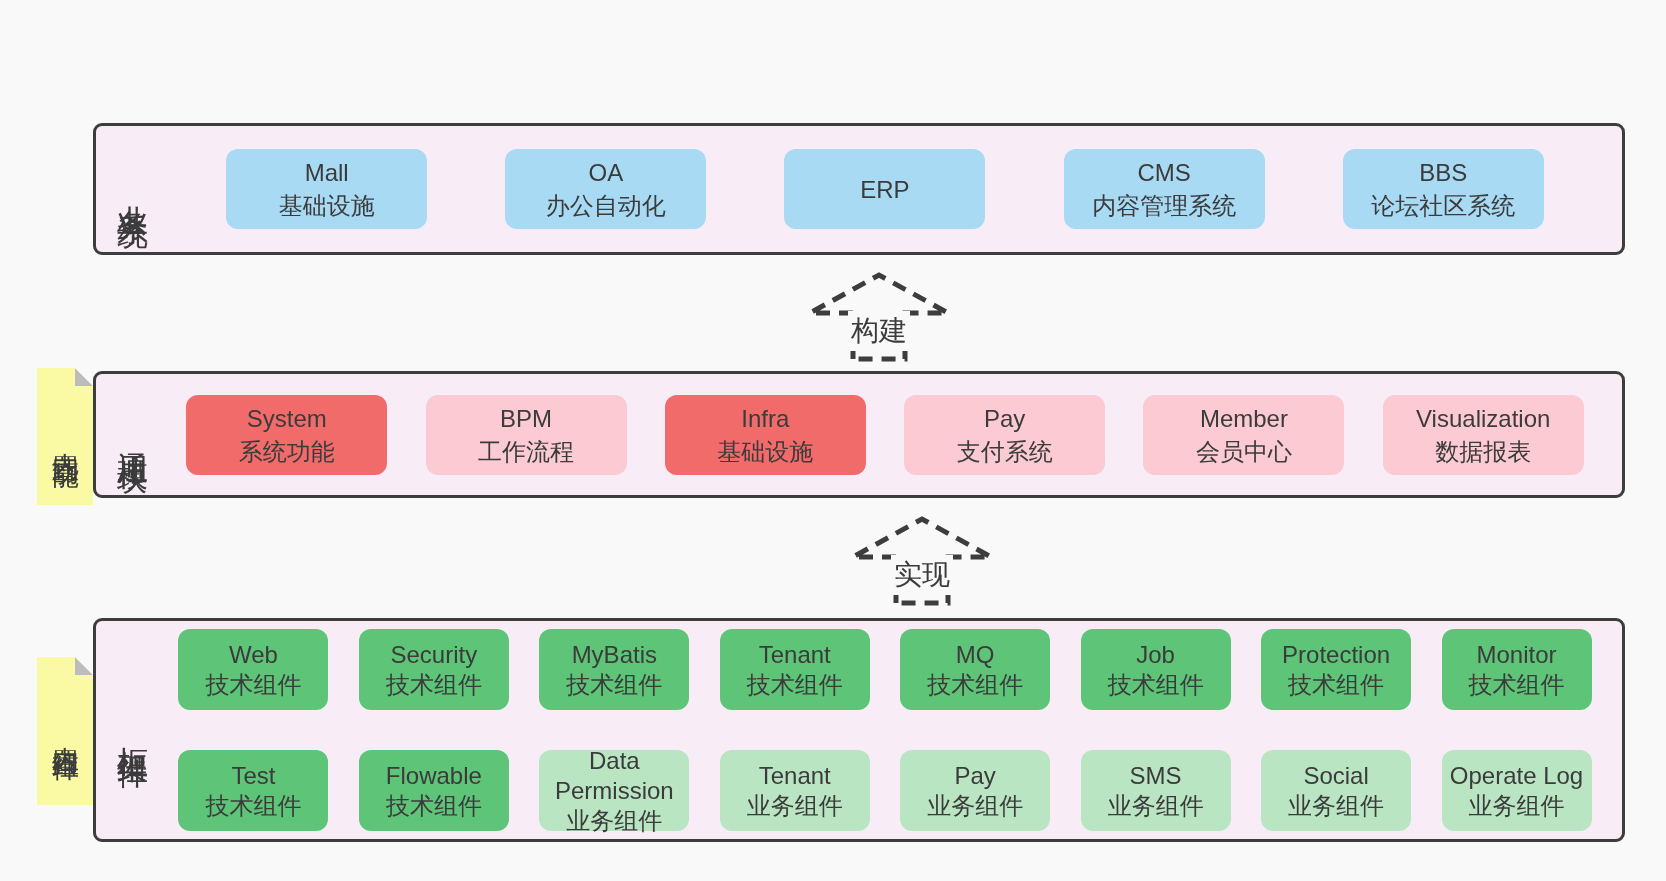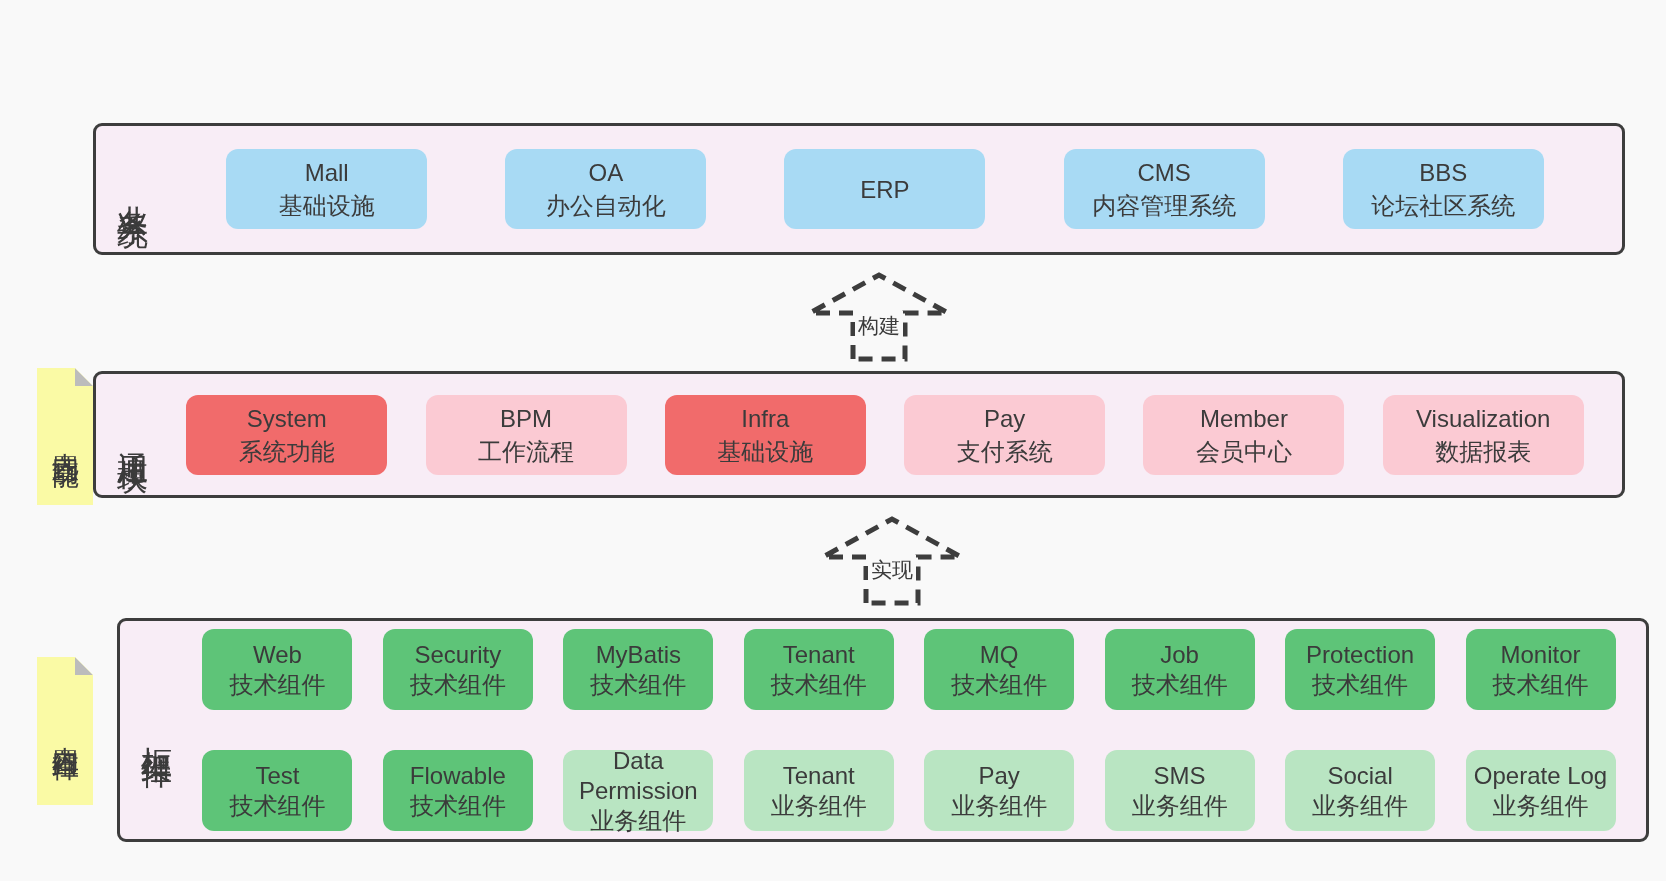--- a/index.html
+++ b/index.html
@@ -14,21 +14,21 @@
 
   .band{
     position:absolute; left:93px; width:1532px;
     background:var(--c-band_bg);
     border:3px solid var(--c-band_border);
     border-radius:9px;
     display:flex; 
   }
   .band-top{top:123px; height:132px;}
   .band-mid{top:371px; height:127px;}
-  .band-bot{top:618px; height:224px;margin-left:24px;}
+  .band-bot{top:618px; height:224px;}
 
   .band-label{
     flex:0 0 46px; margin-left:6px;
     writing-mode:vertical-rl; text-orientation:upright;
     font-size:31px; line-height:1; letter-spacing:4px;
     color:var(--c-text); text-align:center; align-self:center;
   }
   .boxes{flex:1; display:flex; justify-content:space-evenly; align-items:center;}
   .rows{flex:1; display:flex; flex-direction:column; justify-content:center; gap:24px;}
 
@@ -57,26 +57,26 @@
     background:var(--c-fold);
     clip-path:polygon(0 0, 100% 100%, 0 100%);
   }
   .sticky-text{
     writing-mode:vertical-rl; text-orientation:upright;
     font-size:27px; line-height:1; letter-spacing:3px; color:var(--c-text);
   }
 
   .arrow{position:absolute; width:146px; height:92px;}
   .arrow-1{left:806px; top:271px;}
-  .arrow-2{left:819px; top:515px;}
+  .arrow-2{left:849px; top:515px;}
   .arrow svg{position:absolute; inset:0; width:100%; height:100%;}
   .arrow-label{
     position:absolute; left:50%; top:40px; transform:translateX(-50%);
     background:var(--c-page_bg); padding:1px 3px;
-    font-size:21px; color:var(--c-text); white-space:nowrap;
+    font-size:28px; color:var(--c-text); white-space:nowrap;
   }
 </style>
 </head>
 <body>
 
 <div class="page">
 
   <div class="sticky sticky-mid">
     <span class="fold"></span>
     <span class="sticky-text">内置功能</span>

